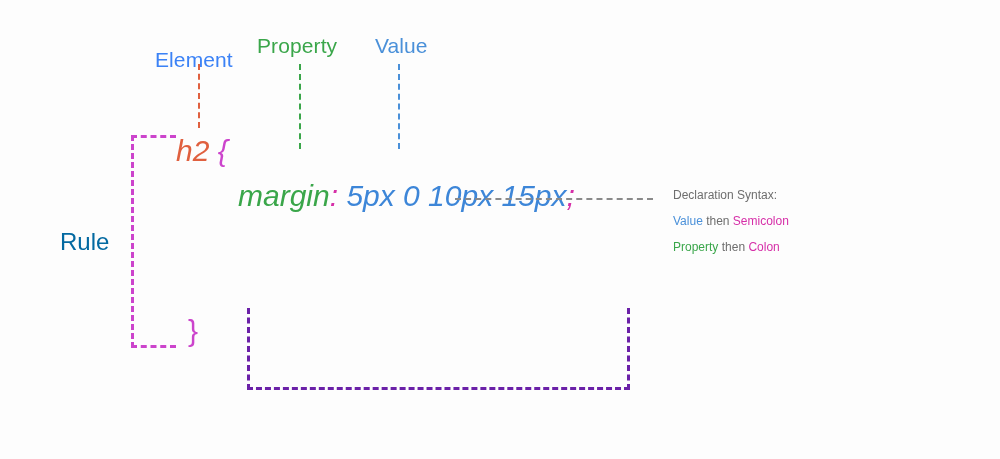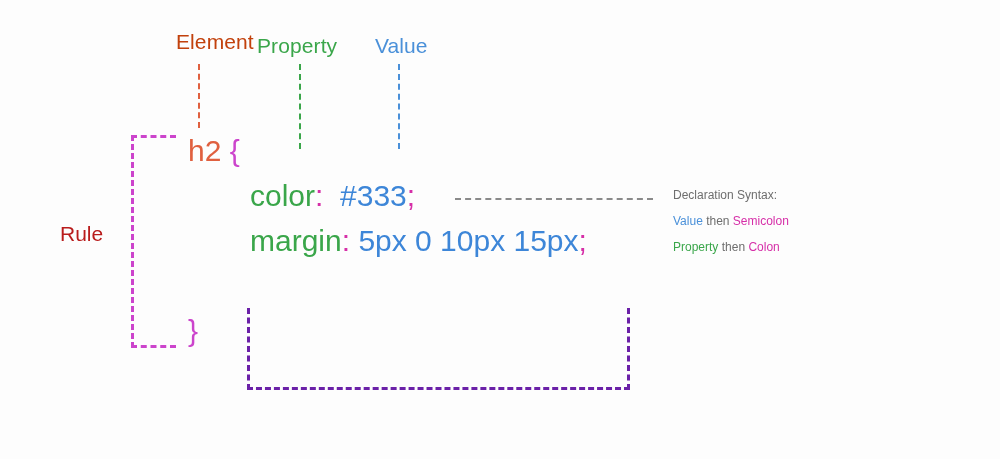--- a/index.html
+++ b/index.html
@@ -19,45 +19,46 @@
   }
 
   
   .top-label {
     position: absolute;
     font-size: 21px;
     line-height: 1;
     white-space: nowrap;
     letter-spacing: 0.1px;
   }
-  #label-element { left: 155px; top: 31px; color: #c2410c; margin-left: 21px; }
+  #label-element { left: 155px; top: 49px; color: #3b82f6; }
   #label-property { left: 257px; top: 35px; color: #3aa64a; }
   #label-value    { left: 375px; top: 35px; color: #4a90d9; }
 
   
   .leader-v {
     position: absolute;
     width: 0;
     border-left-width: 2px;
     border-left-style: dashed;
     top: 64px;
     height: 68px;
   }
   #leader-element  { left: 198px; border-left-color: #e0603f; height: 64px; }
   #leader-property { left: 299px; border-left-color: #3aa64a; height: 85px; }
   #leader-value    { left: 398px; border-left-color: #4a90d9; height: 85px; }
 
   
   #code {
     position: absolute;
-    left: 188px;
+    left: 176px;
     top: 128px;
     font-size: 30px;
     line-height: 45px;
     white-space: nowrap;
+    font-style: italic;
   }
   .code-line { height: 45px; }
   .selector   { color: #e0603f; }
   .brace      { color: #cc44cc; }
   .prop       { color: #3aa64a; }
   .val        { color: #3d86d8; }
   .punct      { color: #d62fa8; }
   .indent     { display: inline-block; width: 62px; }
 
   #line-close {
@@ -102,23 +103,23 @@
     height: 213px;
     border-left: 3px dashed #cc44cc;
     border-top: 3px dashed #cc44cc;
     border-bottom: 3px dashed #cc44cc;
     border-right: none;
     box-sizing: border-box;
   }
   #label-rule {
     position: absolute;
     left: 60px;
-    top: 222px;
-    font-size: 21px;
-    color: #b91c1c;
+    top: 228px;
+    font-size: 24px;
+    color: #0369a1;
     white-space: nowrap;
   }
 
   
   #declaration-bracket {
     position: absolute;
     left: 247px;
     top: 308px;
     width: 383px;
     height: 82px;
@@ -148,23 +149,20 @@
 
   <div class="leader-v" id="leader-element"></div>
   <div class="leader-v" id="leader-property"></div>
   <div class="leader-v" id="leader-value"></div>
 
   <div id="code">
     <div class="code-line">
       <span class="selector">h2</span><span>&nbsp;</span><span class="brace">{</span>
     </div>
     <div class="code-line">
-      <span class="indent"></span><span class="prop">color</span><span class="punct">:</span><span>&nbsp;&nbsp;</span><span class="val">#333</span><span class="punct">;</span>
-    </div>
-    <div class="code-line">
       <span class="indent"></span><span class="prop">margin</span><span class="punct">:</span><span>&nbsp;</span><span class="val">5px 0 10px 15px</span><span class="punct">;</span>
     </div>
   </div>
 
   <div id="line-close">
     <span class="brace">}</span>
   </div>
 
   <div id="gray-connector"></div>
 

